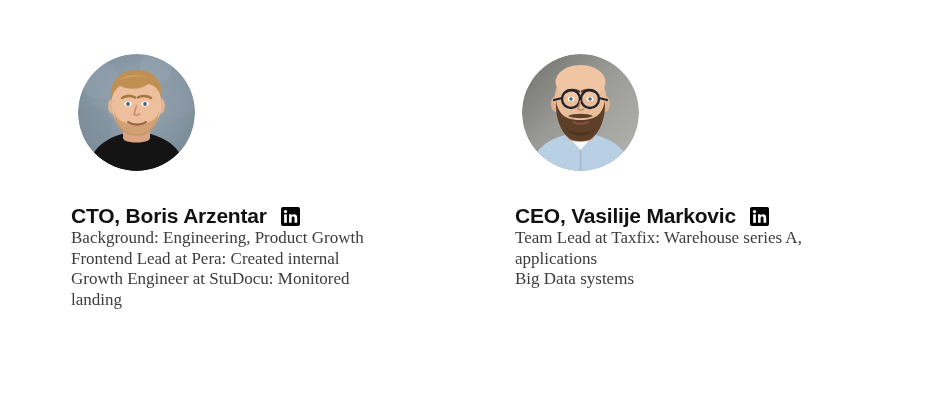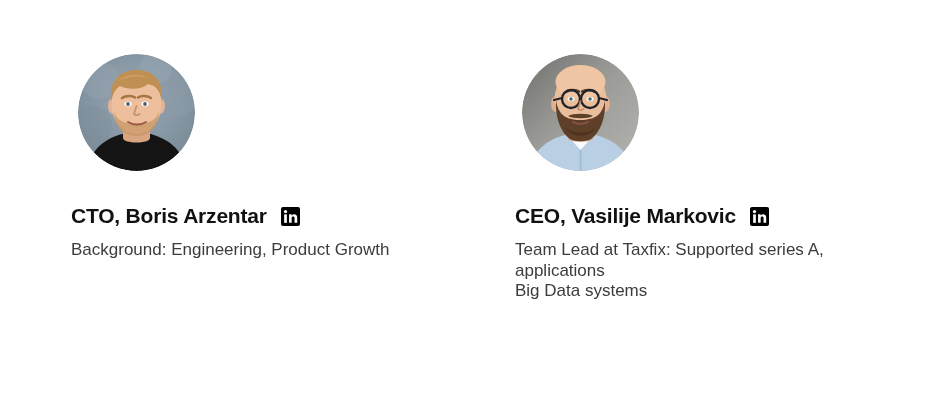--- a/index.html
+++ b/index.html
@@ -74,23 +74,24 @@
     display: inline-block;
     margin-left: 14px;
     width: 19px;
     height: 19px;
     flex: 0 0 auto;
   }
   .linkedin-icon svg { display: block; }
 
   
   .bio {
-    margin-top: 12px;
+    margin-top: 0;
     margin-left: 5px;
     width: 360px;
+    font-family: Liberation Serif, serif;
   }
   .bio-line {
     font-size: 17px;
     line-height: 20.5px;
     color: #3c3c3c;
     white-space: pre-wrap;
   }
 </style>
 </head>
 <body>
@@ -155,20 +156,23 @@
             <rect x="0" y="0" width="24" height="24" rx="2.5" fill="#000000"></rect>
             <rect x="4" y="9.3" width="3.4" height="10.7" fill="#ffffff"></rect>
             <circle cx="5.7" cy="5.7" r="2.05" fill="#ffffff"></circle>
             <path d="M10.2 9.3 h3.25 v1.5 c0.6 -1.1 1.9 -1.8 3.3 -1.8 c2.5 0 3.75 1.55 3.75 4.45 V20 h-3.4 v-5.9 c0 -1.45 -0.55 -2.2 -1.75 -2.2 c-1.25 0 -1.9 0.85 -1.9 2.35 V20 h-3.25 Z" fill="#ffffff"></path>
           </svg>
         </a>
       </div>
 
       <div class="bio">
         <div class="bio-line">Background: Engineering, Product Growth</div>
+        <div class="bio-line">Frontend Lead at Pera: Created internal</div>
+        <div class="bio-line">Growth Engineer at StuDocu: Monitored</div>
+        <div class="bio-line">landing</div>
       </div>
     </div>
 
     <div class="profile-card col-2">
 
       <div class="avatar">
         <svg viewBox="0 0 117 117" xmlns="http://www.w3.org/2000/svg">
           <defs>
             <linearGradient id="bg2" x1="0%" y1="0%" x2="100%" y2="100%">
               <stop offset="0%" stop-color="#6f6f6d"></stop>
@@ -227,20 +231,20 @@
           <svg width="19" height="19" viewBox="0 0 24 24" xmlns="http://www.w3.org/2000/svg">
             <rect x="0" y="0" width="24" height="24" rx="2.5" fill="#000000"></rect>
             <rect x="4" y="9.3" width="3.4" height="10.7" fill="#ffffff"></rect>
             <circle cx="5.7" cy="5.7" r="2.05" fill="#ffffff"></circle>
             <path d="M10.2 9.3 h3.25 v1.5 c0.6 -1.1 1.9 -1.8 3.3 -1.8 c2.5 0 3.75 1.55 3.75 4.45 V20 h-3.4 v-5.9 c0 -1.45 -0.55 -2.2 -1.75 -2.2 c-1.25 0 -1.9 0.85 -1.9 2.35 V20 h-3.25 Z" fill="#ffffff"></path>
           </svg>
         </a>
       </div>
 
       <div class="bio">
-        <div class="bio-line">Team Lead at Taxfix: Supported series A,</div>
+        <div class="bio-line">Team Lead at Taxfix: Warehouse series A,</div>
         <div class="bio-line">applications</div>
         <div class="bio-line">Big Data systems</div>
       </div>
     </div>
 
   </div>
 </div>
 
 </body></html>

